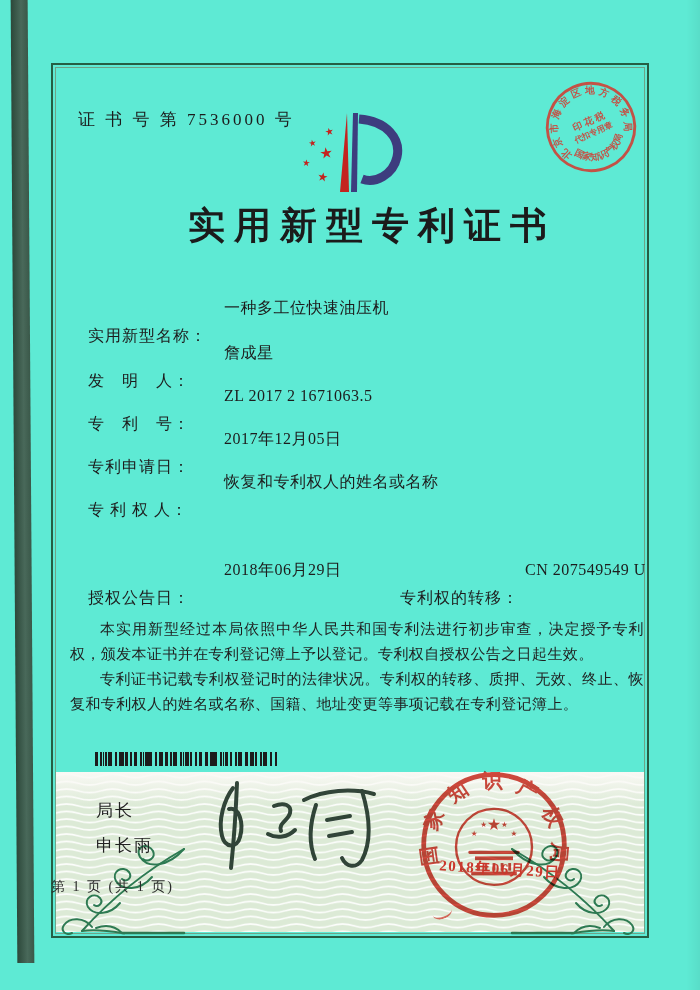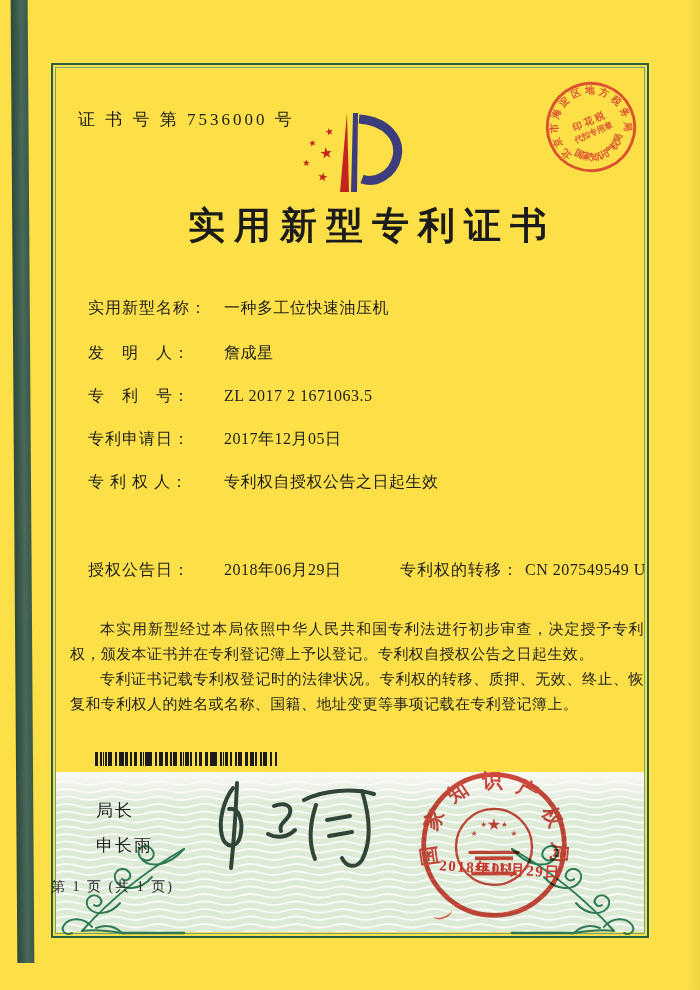--- a/index.html
+++ b/index.html
@@ -1,18 +1,18 @@
 <!DOCTYPE html>
 <html><head>
 <meta charset="utf-8">
 <style>
   html,body{margin:0;padding:0;background:#e9e8e4;}
   #photo{
     position:relative;width:700px;height:990px;margin:0 auto;
-    background:#fde047;overflow:hidden;
+    background:#5eead4;overflow:hidden;
     font-family:"Liberation Serif","DejaVu Serif",serif;color:#222;
   }
   #photo::after{content:"";position:absolute;top:0;right:0;width:14px;height:100%;
     background:linear-gradient(270deg,rgba(0,0,0,.06),rgba(0,0,0,0));pointer-events:none;}
   .abs{position:absolute;}
   
   .spine{left:14px;top:0;width:17px;height:963px;
     background:linear-gradient(90deg,#2c483a,#49695a 60%,#3a5849);transform:skewX(.4deg);}
   
   .frame{left:51px;top:63px;width:594px;height:871px;border:2.5px solid #255f44;}
@@ -21,21 +21,21 @@
   .band{left:55px;top:772px;width:589px;height:160px;background:#dcead6;}
   .band .fade{position:absolute;left:0;top:0;width:100%;height:34px;
     background:linear-gradient(180deg,#faf9f5,rgba(250,249,245,0));}
   
   .cert-no{left:78px;top:108px;font-size:17px;letter-spacing:3px;color:#1c1c1c;}
   .logo{left:299px;top:106px;}
   .title{left:51px;top:201px;width:594px;text-align:center;font-size:37px;
     font-weight:bold;letter-spacing:9px;color:#1b1b1b;padding-left:24px;}
   
   .row{left:88px;width:560px;font-size:16px;line-height:24px;color:#1d1d1d;}
-  .row .lbl{display:inline-block;width:136px;letter-spacing:1px;vertical-align:top;}
+  .row .lbl{display:inline-block;width:136px;letter-spacing:1px;vertical-align:top;margin-top:28px;}
   .row .val{display:inline-block;vertical-align:top;letter-spacing:.5px;}
   .row .val.wrap{width:418px;}
   .row .pair2{position:absolute;left:312px;top:0;white-space:nowrap;}
   .row .pair2 .lbl{width:auto;margin-right:6px;}
   
   .body-text{left:70px;top:617px;width:574px;font-size:15px;line-height:25px;
     text-align:justify;color:#1f1f1f;}
   .body-text p{margin:0;text-indent:2em;letter-spacing:.4px;}
   
   .barcode{left:95px;top:752px;width:182px;height:14px;
@@ -150,21 +150,21 @@
   <div class="abs row" style="top:341px">
     <span class="lbl">发　明　人：</span><span class="val">詹成星</span>
   </div>
   <div class="abs row" style="top:384px">
     <span class="lbl">专　利　号：</span><span class="val">ZL 2017 2 1671063.5</span>
   </div>
   <div class="abs row" style="top:427px">
     <span class="lbl">专利申请日：</span><span class="val">2017年12月05日</span>
   </div>
   <div class="abs row" style="top:470px">
-    <span class="lbl">专 利 权 人：</span><span class="val">专利权自授权公告之日起生效</span>
+    <span class="lbl">专 利 权 人：</span><span class="val">恢复和专利权人的姓名或名称</span>
   </div>
   <div class="abs row" style="top:558px">
     <span class="lbl">授权公告日：</span><span class="val">2018年06月29日</span>
     <span class="pair2">
       <span class="lbl">专利权的转移：</span><span class="val">CN 207549549 U</span>
     </span>
   </div>
 
   <div class="abs body-text">
     <p>本实用新型经过本局依照中华人民共和国专利法进行初步审查，决定授予专利权，颁发本证书并在专利登记簿上予以登记。专利权自授权公告之日起生效。</p>

